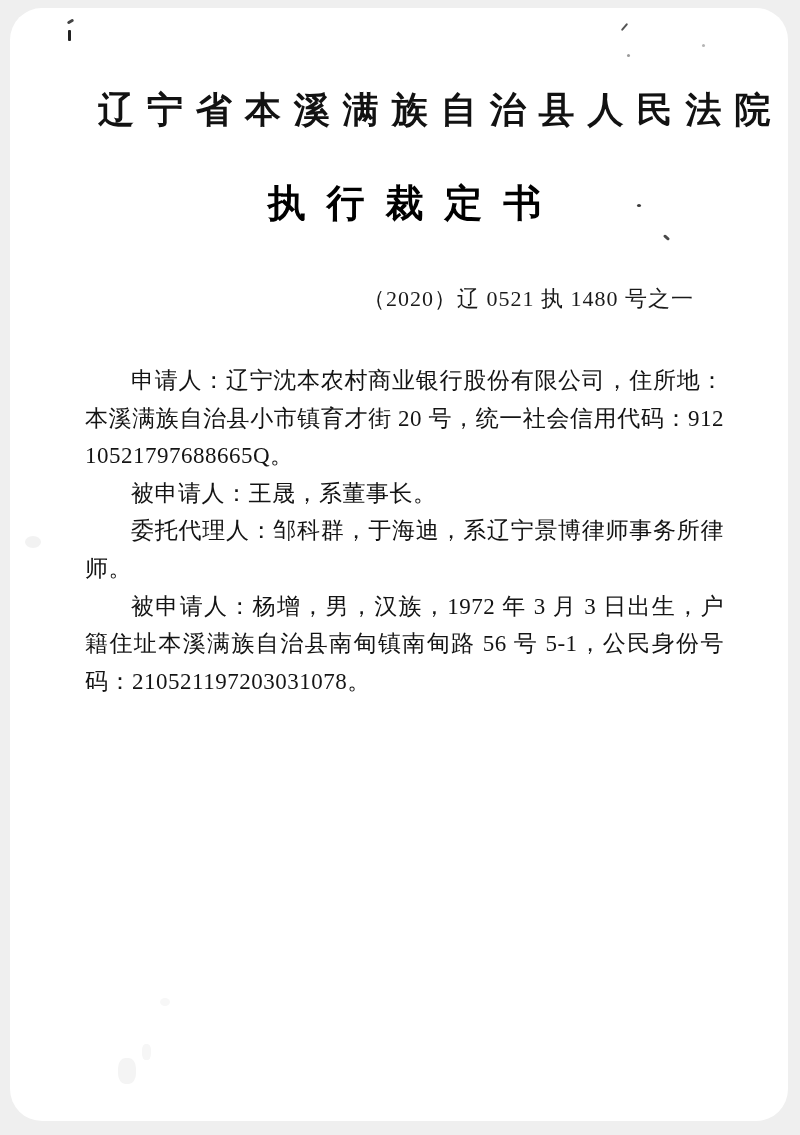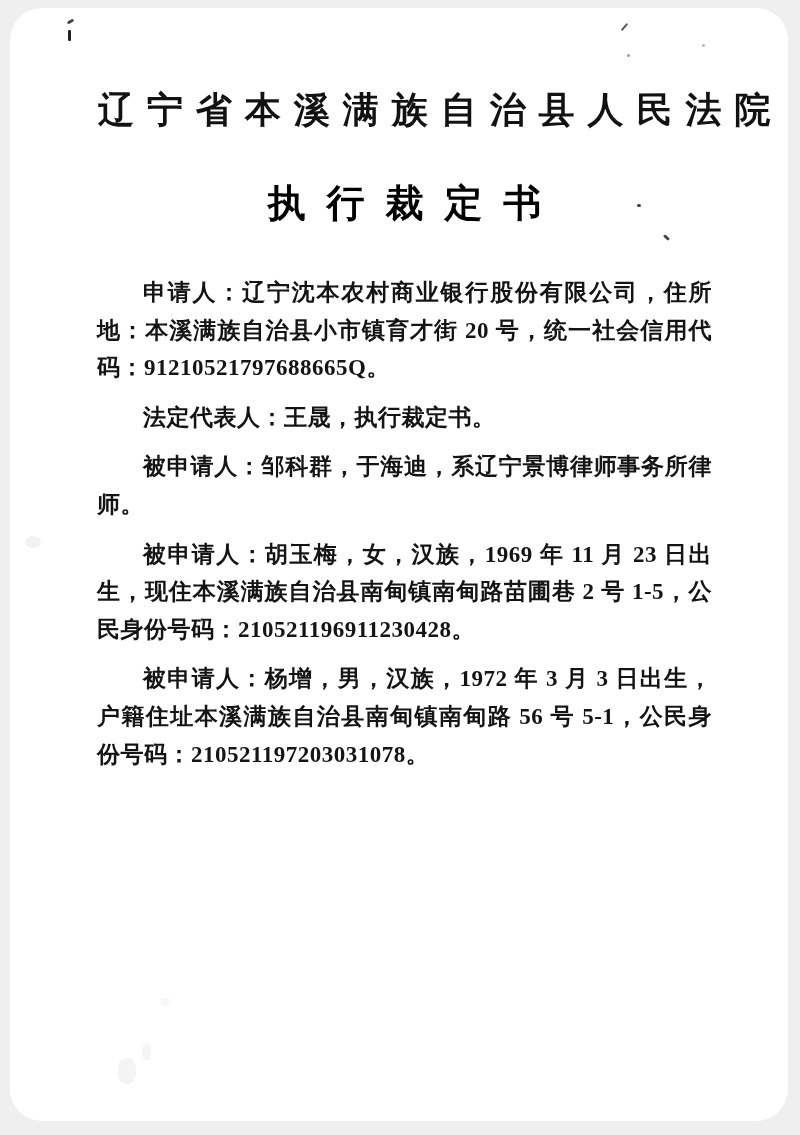--- a/index.html
+++ b/index.html
@@ -58,26 +58,26 @@
     text-align: right;
     font-size: 22px;
     font-weight: 500;
     color: #1a1a1a;
     letter-spacing: 1px;
   }
   .body-text {
     margin-top: 48px;
   }
   .body-text p {
-    margin: 12px;
+    margin: 0;
     font-size: 23px;
     line-height: 37.6px;
     text-align: justify;
     text-indent: 2em;
-    font-weight: 700;
+    font-weight: 400;
     color: #141414;
     letter-spacing: 0.5px;
     word-break: break-all;
   }
   
   .speck {
     position: absolute;
     pointer-events: none;
   }
   .s1 { left: 57px; top: 12px; width: 7px; height: 3px; background:#444; transform: rotate(-30deg); border-radius: 2px; }
@@ -108,24 +108,24 @@
     <span class="speck s8"></span>
     <span class="speck s9"></span>
     <span class="speck s10"></span>
     <span class="speck s11"></span>
 
     <div class="content">
       <h1 class="court-title">辽宁省本溪满族自治县人民法院</h1>
 
       <h2 class="doc-title">执行裁定书</h2>
 
+      <div class="case-number">（2020）辽 0521 执 1480 号之一</div>
 
       <div class="body-text" id="paragraphs">
           <p>申请人：辽宁沈本农村商业银行股份有限公司，住所地：本溪满族自治县小市镇育才街 20 号，统一社会信用代码：91210521797688665Q。</p>
-          <p>法定代表人：王晟，执行裁定书。</p>
-          <p>被申请人：邹科群，于海迪，系辽宁景博律师事务所律师。</p>
-          <p>被申请人：胡玉梅，女，汉族，1969 年 11 月 23 日出生，现住本溪满族自治县南甸镇南甸路苗圃巷 2 号 1-5，公民身份号码：210521196911230428。</p>
+          <p>被申请人：王晟，系董事长。</p>
+          <p>委托代理人：邹科群，于海迪，系辽宁景博律师事务所律师。</p>
           <p>被申请人：杨增，男，汉族，1972 年 3 月 3 日出生，户籍住址本溪满族自治县南甸镇南甸路 56 号 5-1，公民身份号码：210521197203031078。</p>
         </div>
     </div>
 
   </div>
 </div>
 
 </body></html>

